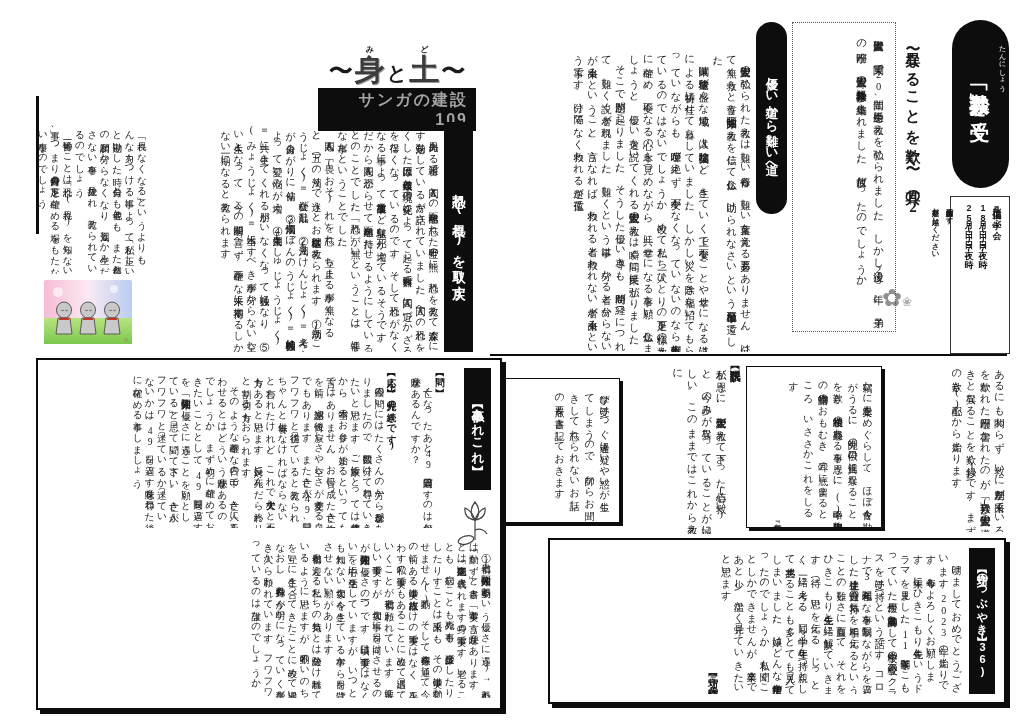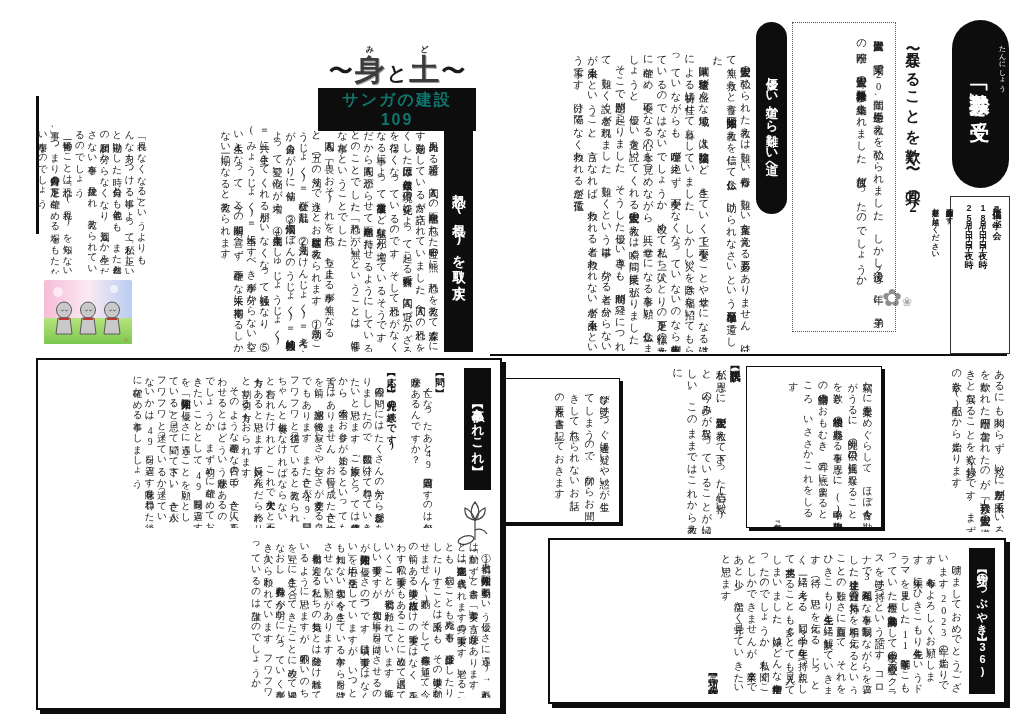--- a/index.html
+++ b/index.html
@@ -26,21 +26,21 @@
   .furi { font-size:8px; letter-spacing:0; }
   .label-inline { font-weight:bold; }
   
   .mido-title { display:flex; align-items:flex-end; justify-content:center; gap:2px;
     font-weight:bold; }
   .mido-title .tilde { font-size:24px; line-height:1; padding-bottom:2px; }
   .mido-title .to { font-size:20px; line-height:1; padding-bottom:2px; }
   .rchar { display:flex; flex-direction:column; align-items:center; }
   .rchar .base { font-size:30px; line-height:1; color:#3c3c3c; text-shadow:1px 1px 0 #9a9a9a; }
   .rchar .furi { color:#222; }
-  .sanga-strip { margin-top:3px; background:#0d0d0d; color:#0f766e; text-align:center;
+  .sanga-strip { margin-top:3px; background:#0d0d0d; color:#a3a3a3; text-align:right;
     font-family:"Liberation Sans","DejaVu Sans",sans-serif;
     font-size:16px; font-weight:bold; letter-spacing:2px; padding:2px 8px; }
 </style>
 </head>
 <body>
 
 <div class="sheet">
 
   <div class="abs blackpill v" style="left:952px; top:20px; width:57px; height:168px; border-radius:29px; font-size:20px; letter-spacing:1px; display:flex; align-items:center; justify-content:center;">
     <span>「歎異抄」を受く</span>

